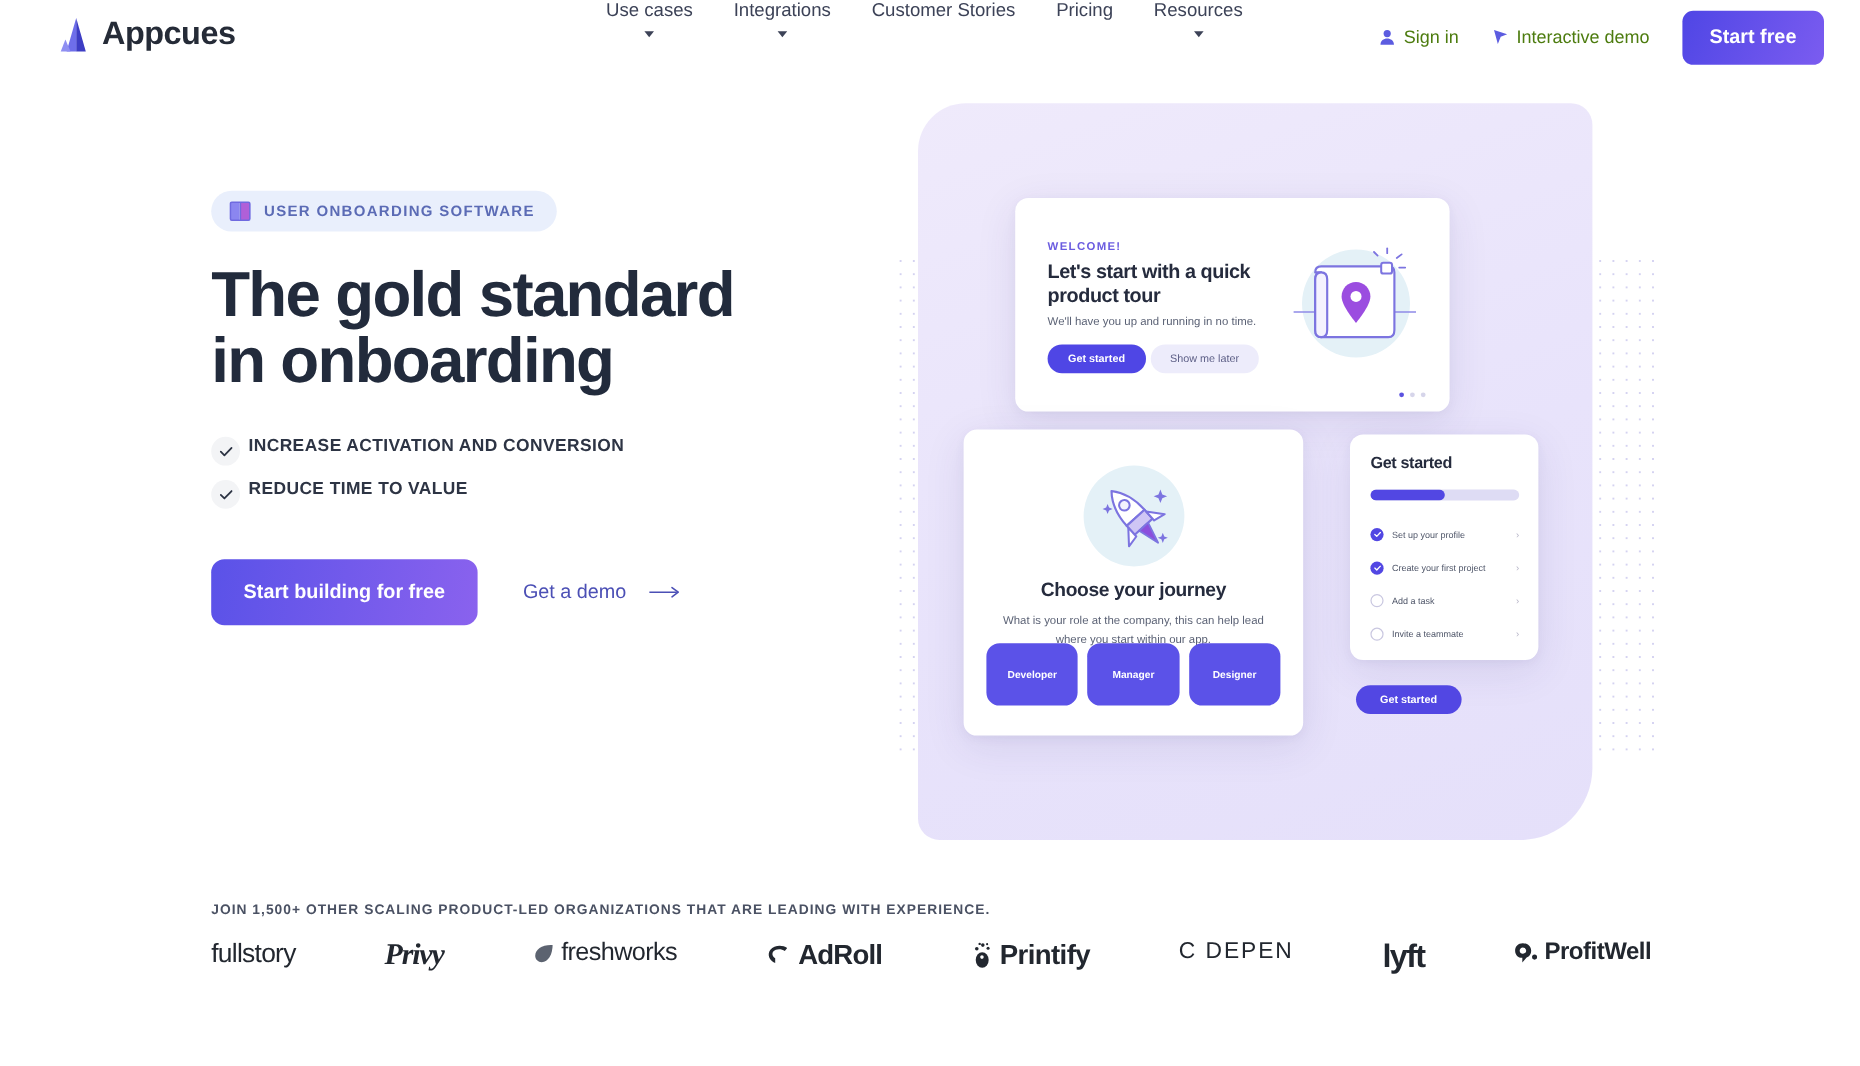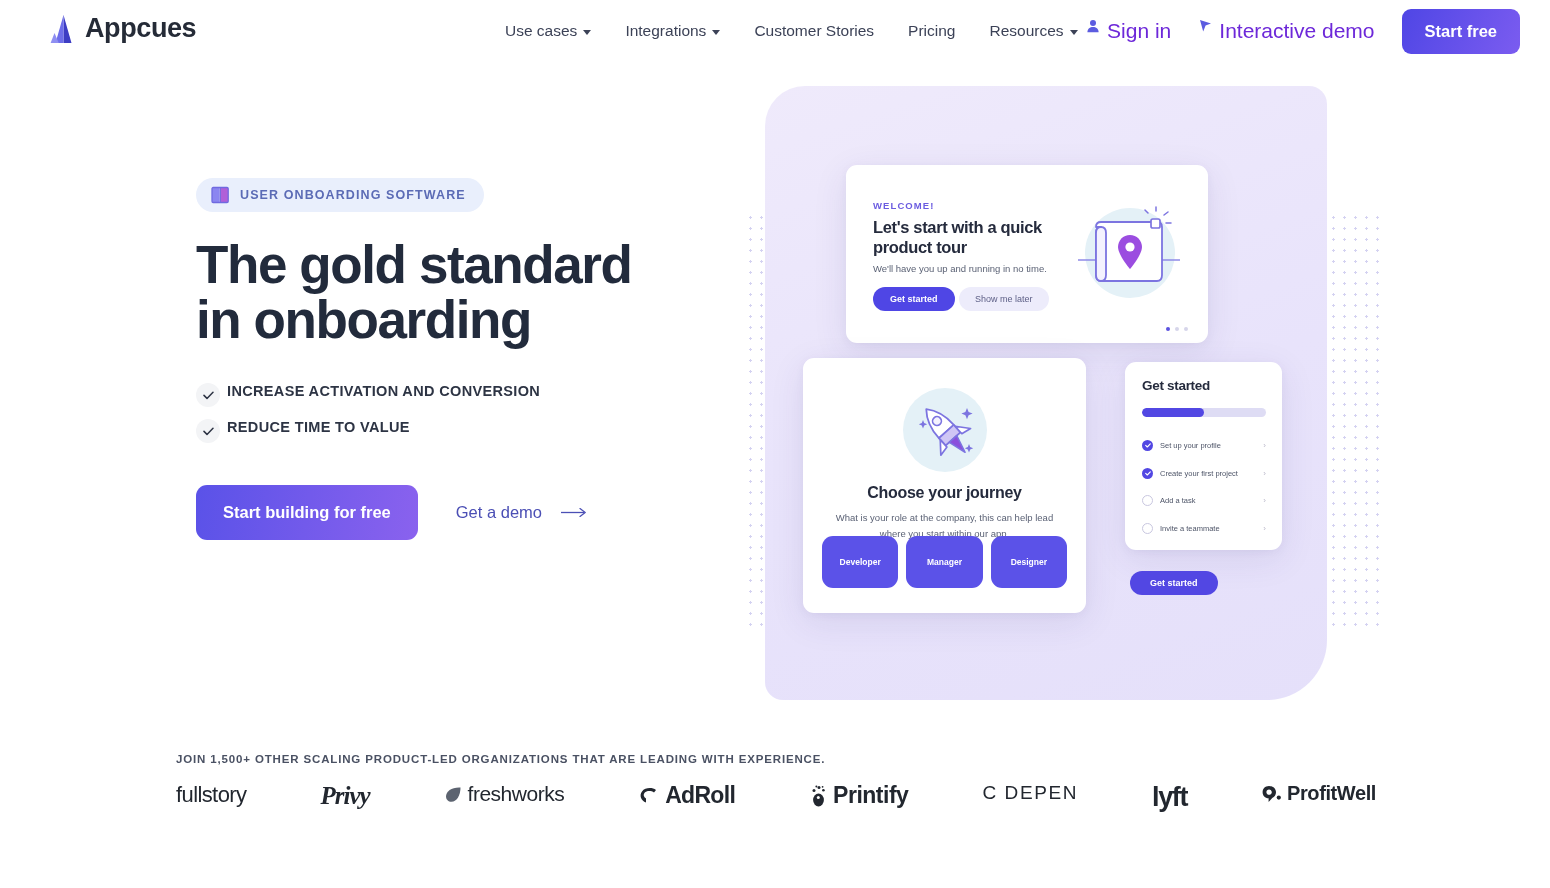--- a/index.html
+++ b/index.html
@@ -29,56 +29,56 @@
   }
 
   .nav {
     position: absolute; left: 505px; top: 0; height: 62px;
     display: flex; align-items: center; gap: 0;
   }
   .nav-item {
     font-size: 15.5px; color: #3c4257;
     padding: 0 17px; height: 62px;
     display: flex; align-items: center; gap: 6px;
-    cursor: pointer; white-space: nowrap;
+    cursor: pointer; white-space: nowrap; flex-direction: column;
   }
   .nav-item:first-child { padding-left: 0; }
   .caret {
     width: 0; height: 0;
     border-left: 4.5px solid transparent;
     border-right: 4.5px solid transparent;
     border-top: 5.5px solid #3c4257;
     margin-top: 2px;
   }
 
   .nav-right {
     position: absolute; right: 30px; top: 0; height: 62px;
     display: flex; align-items: center; gap: 0;
   }
   .nav-link-accent {
-    font-size: 21px; color: #6d28d9;
-    display: flex; gap: 7px;
+    font-size: 15px; color: #4d7c0f;
+    display: flex; align-items: center; gap: 7px;
     padding: 0 14px; cursor: pointer; white-space: nowrap;
   }
   .icon-person, .icon-cursor { display: block; }
 
   .btn-start-free {
     margin-left: 13px;
     background: linear-gradient(115deg, #4f46e5 0%, #7b5cf0 100%);
     color: #fff; font-size: 16.5px; font-weight: 600;
     border: none; border-radius: 9px;
     padding: 13px 23px; cursor: pointer;
     font-family: "Liberation Sans", sans-serif;
     white-space: nowrap;
   }
 
   
   .hero { position: absolute; top: 62px; left: 0; width: 1550px; height: 670px; }
 
-  .hero-left { position: absolute; left: 176px; top: 116px; width: 560px; margin-left: 20px; }
+  .hero-left { position: absolute; left: 176px; top: 97px; width: 560px; }
 
   .badge {
     display: inline-flex; align-items: center; gap: 10px;
     background: #e9effc; border-radius: 18px;
     padding: 8px 18px 8px 15px;
   }
   .badge-text {
     font-size: 12.5px; font-weight: 700; color: #5b6bb5;
     letter-spacing: 1.1px;
   }

